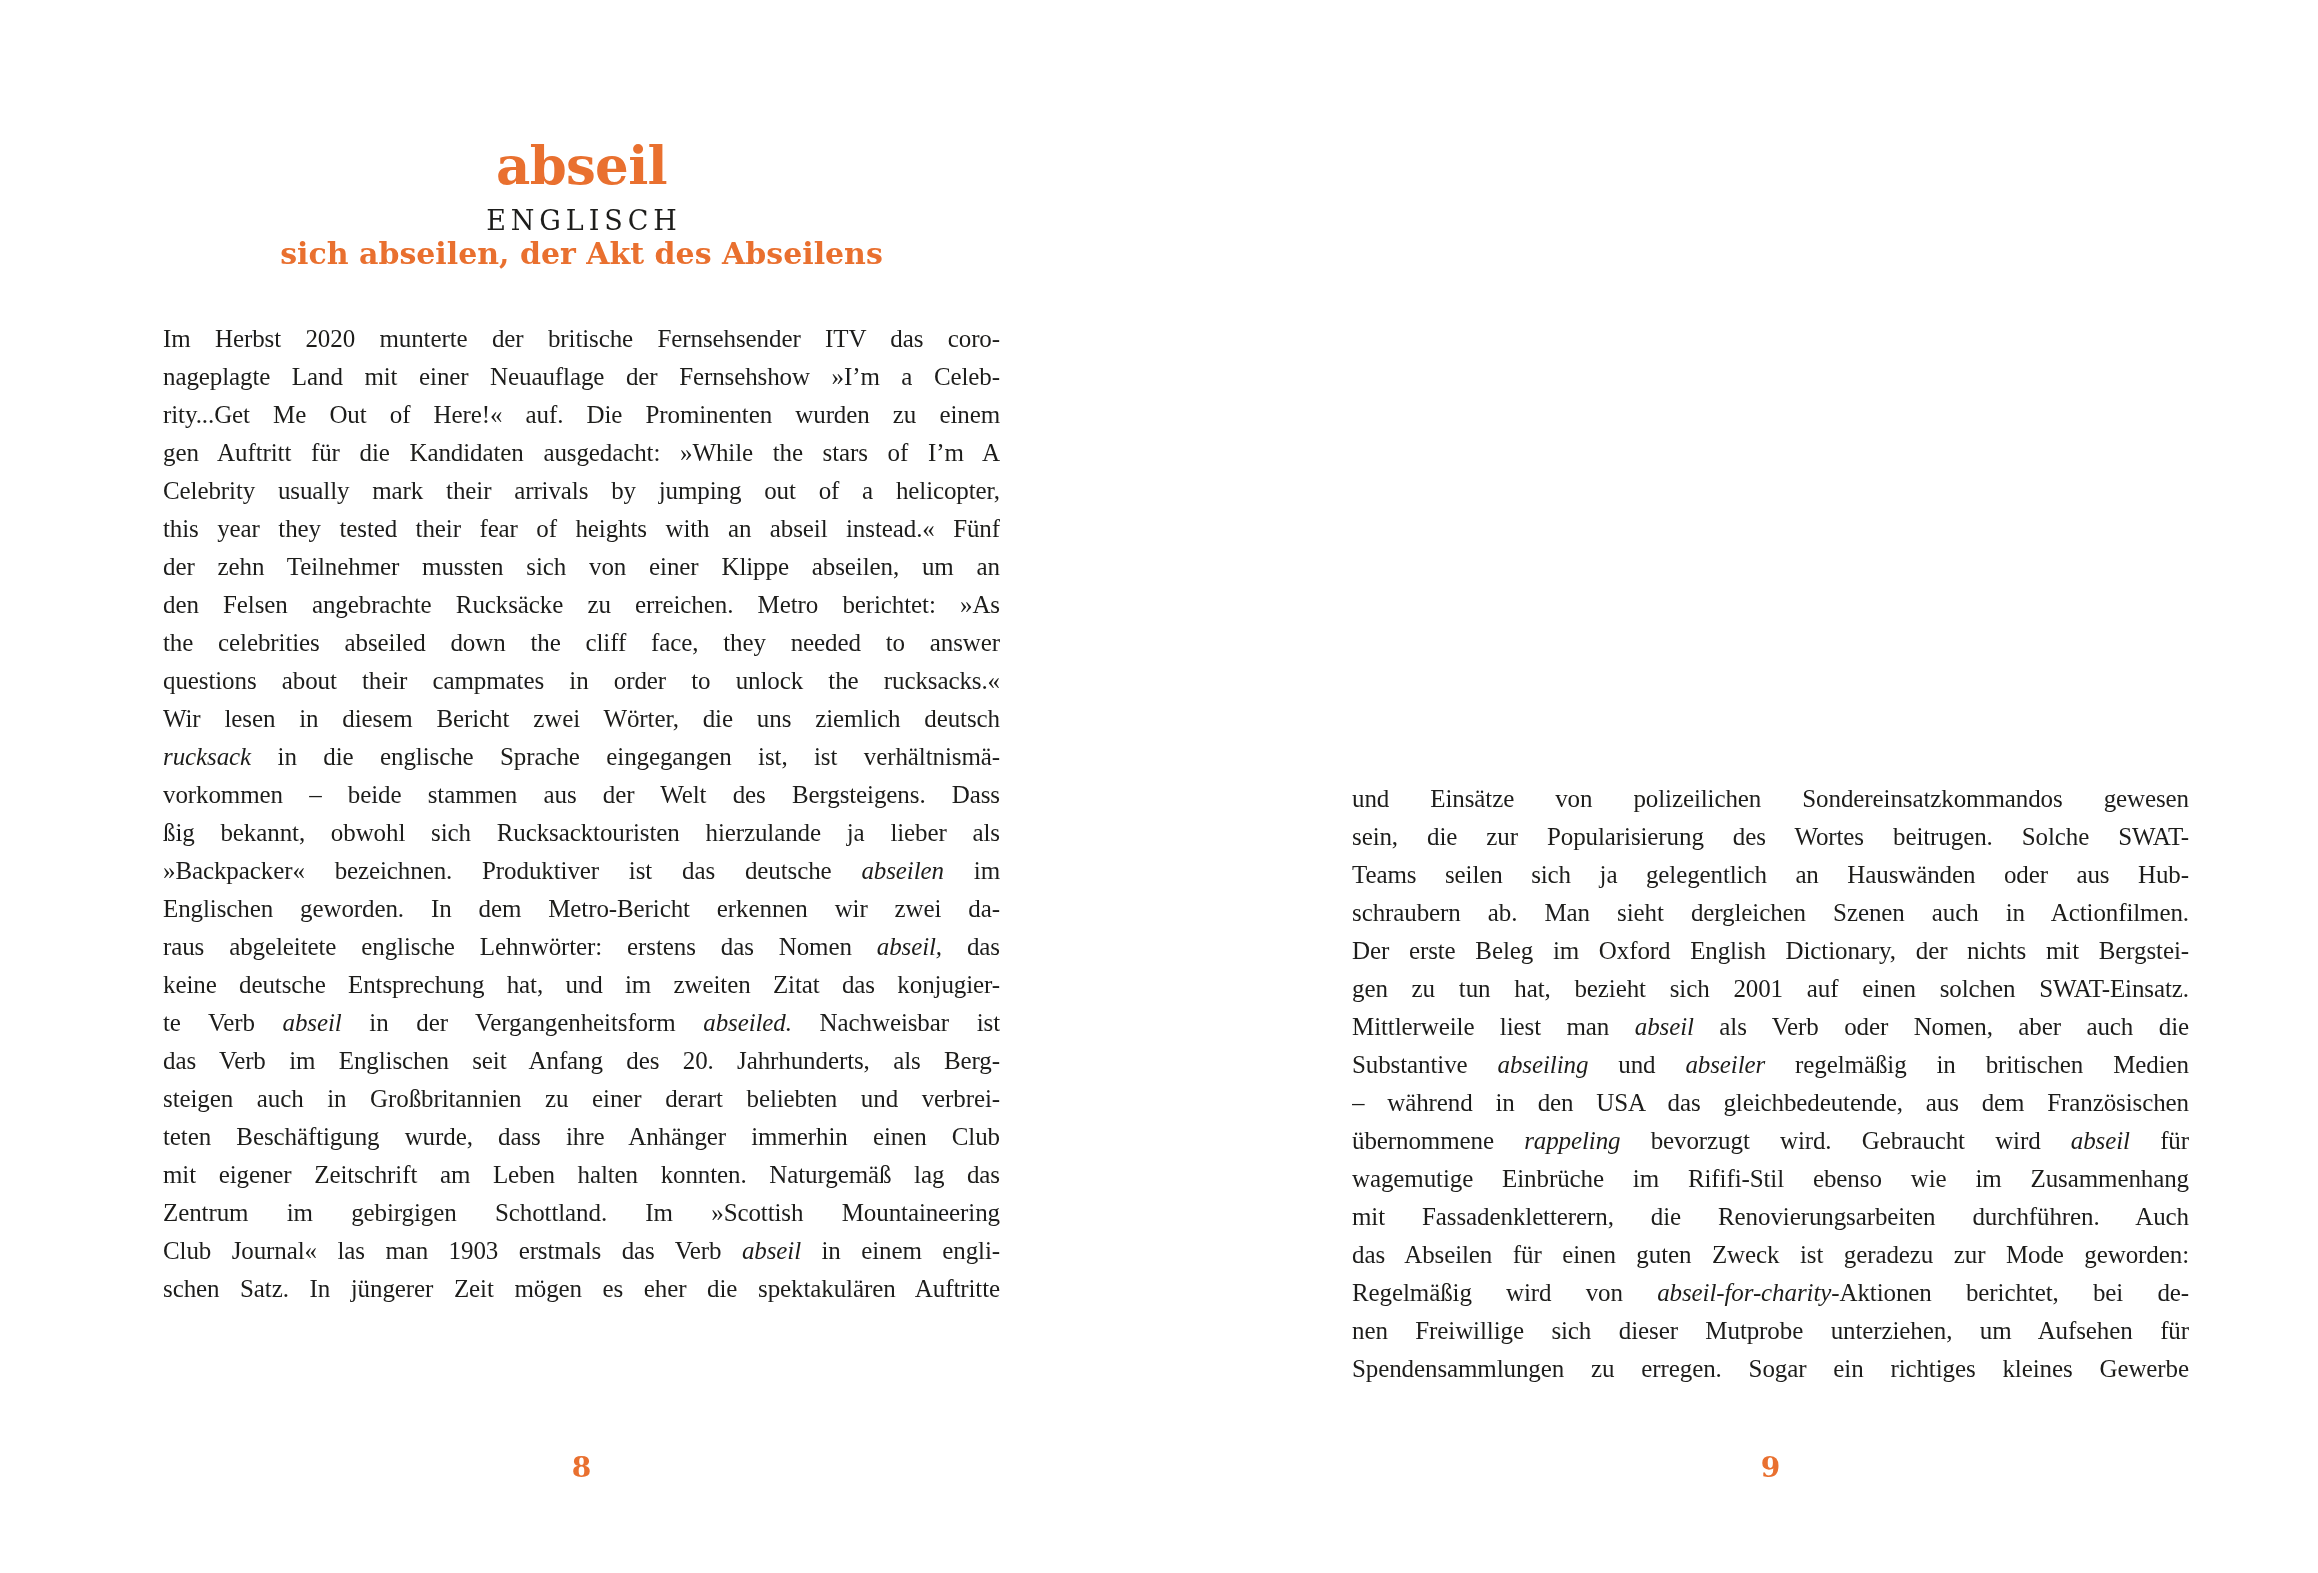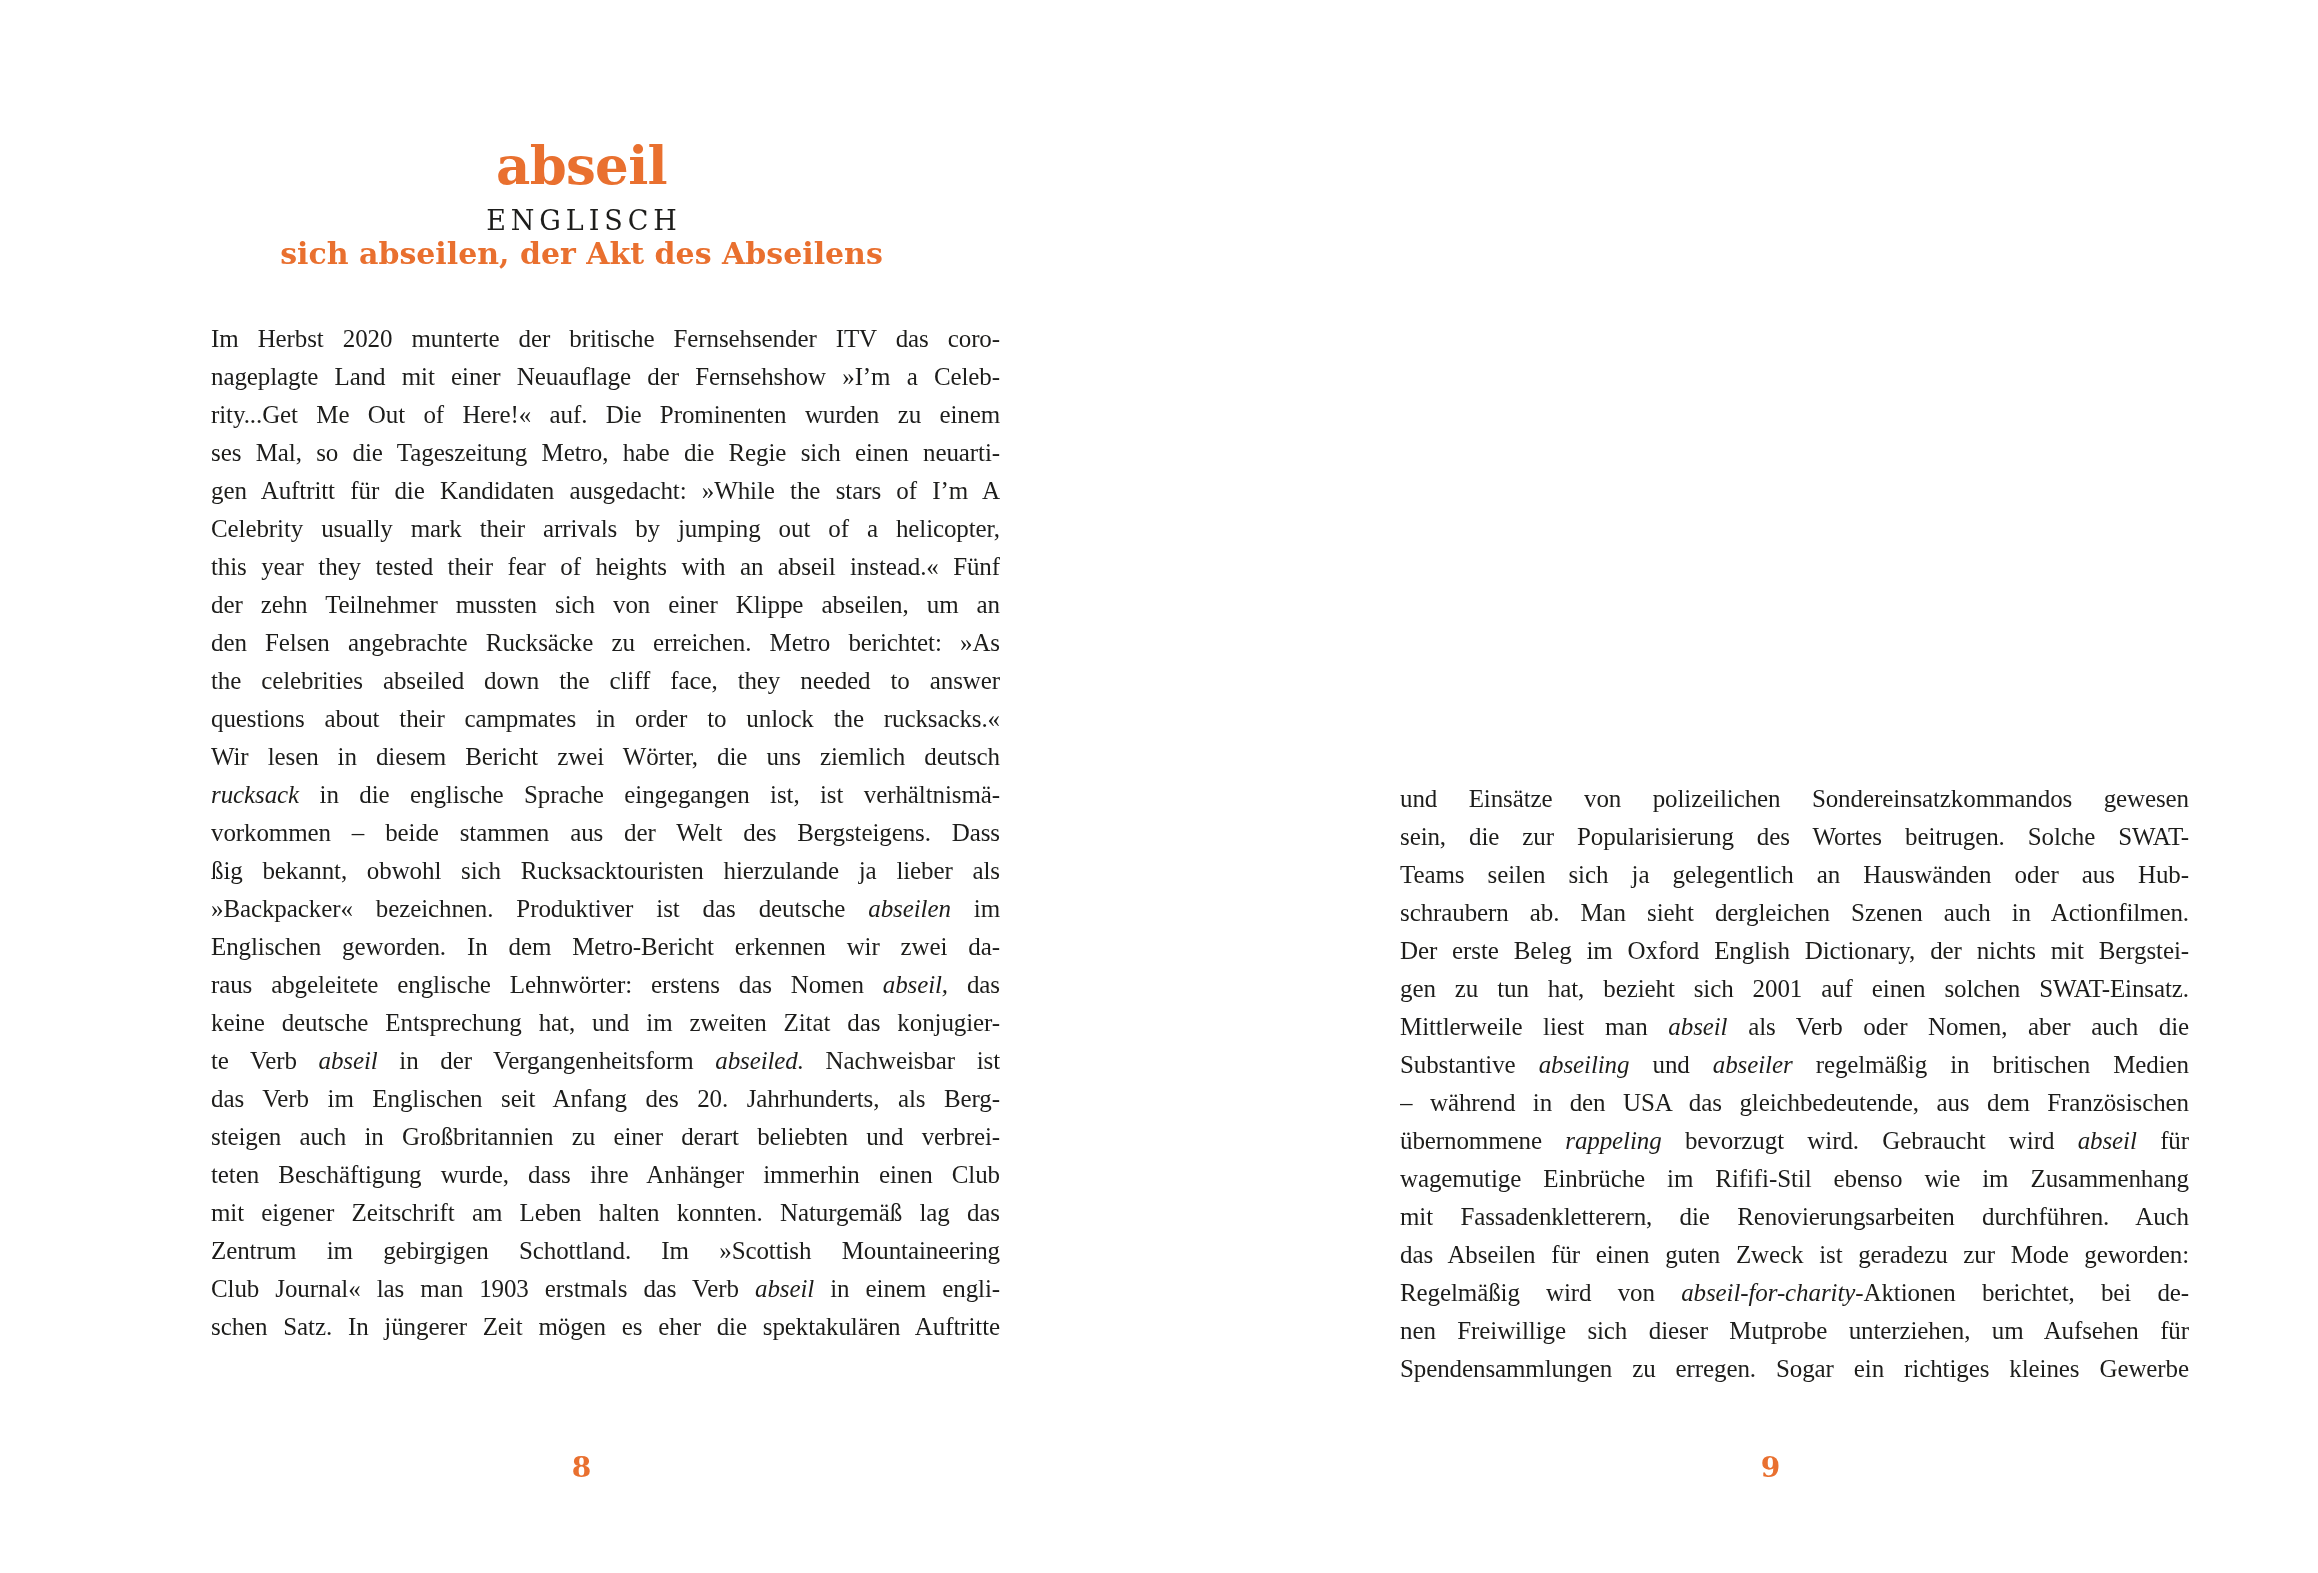--- a/index.html
+++ b/index.html
@@ -35,21 +35,21 @@
 
   .body-text{
     position:absolute;width:837px;
     font-size:25px;line-height:38px;letter-spacing:-0.1px;
     color:var(--ink);
   }
   #left-body{left:163px;top:320px;}
   #right-body{left:192px;top:780px;}
   .body-line{
     text-align:justify;text-align-last:justify;
-    height:38px;overflow:hidden;white-space:nowrap;margin-left:48px;
+    height:38px;overflow:hidden;white-space:nowrap;
   }
   .body-line em{font-style:italic;}
 
   .page-number{
     position:absolute;width:837px;text-align:center;top:1454px;
     font-family:"DejaVu Serif",serif;font-weight:bold;
     font-size:28px;line-height:1;color:var(--accent);
   }
   #left-pagenum{left:163px;}
   #right-pagenum{left:192px;}
@@ -58,21 +58,20 @@
 <body>
 
 <div class="page" id="left-page">
   <div class="heading">abseil</div>
   <div class="lang-label">ENGLISCH</div>
   <div class="tagline">sich abseilen, der Akt des Abseilens</div>
   <div class="body-text" id="left-body">
       <div class="body-line"><span>Im Herbst 2020 munterte der britische Fernsehsender ITV das coro-</span></div>
       <div class="body-line"><span>nageplagte Land mit einer Neuauflage der Fernsehshow »I’m a Celeb-</span></div>
       <div class="body-line"><span>rity...Get Me Out of Here!« auf. Die Prominenten wurden zu einem</span></div>
-      <div class="body-line"><span>ses Mal, so die Tageszeitung Metro, habe die Regie sich einen neuarti-</span></div>
       <div class="body-line"><span>gen Auftritt für die Kandidaten ausgedacht: »While the stars of I’m A</span></div>
       <div class="body-line"><span>Celebrity usually mark their arrivals by jumping out of a helicopter,</span></div>
       <div class="body-line"><span>this year they tested their fear of heights with an abseil instead.« Fünf</span></div>
       <div class="body-line"><span>der zehn Teilnehmer mussten sich von einer Klippe abseilen, um an</span></div>
       <div class="body-line"><span>den Felsen angebrachte Rucksäcke zu erreichen. Metro berichtet: »As</span></div>
       <div class="body-line"><span>the celebrities abseiled down the cliff face, they needed to answer</span></div>
       <div class="body-line"><span>questions about their campmates in order to unlock the rucksacks.«</span></div>
       <div class="body-line"><span>Wir lesen in diesem Bericht zwei Wörter, die uns ziemlich deutsch</span></div>
       <div class="body-line"><em>rucksack</em><span> in die englische Sprache eingegangen ist, ist verhältnismä-</span></div>
       <div class="body-line"><span>vorkommen – beide stammen aus der Welt des Bergsteigens. Dass</span></div>

